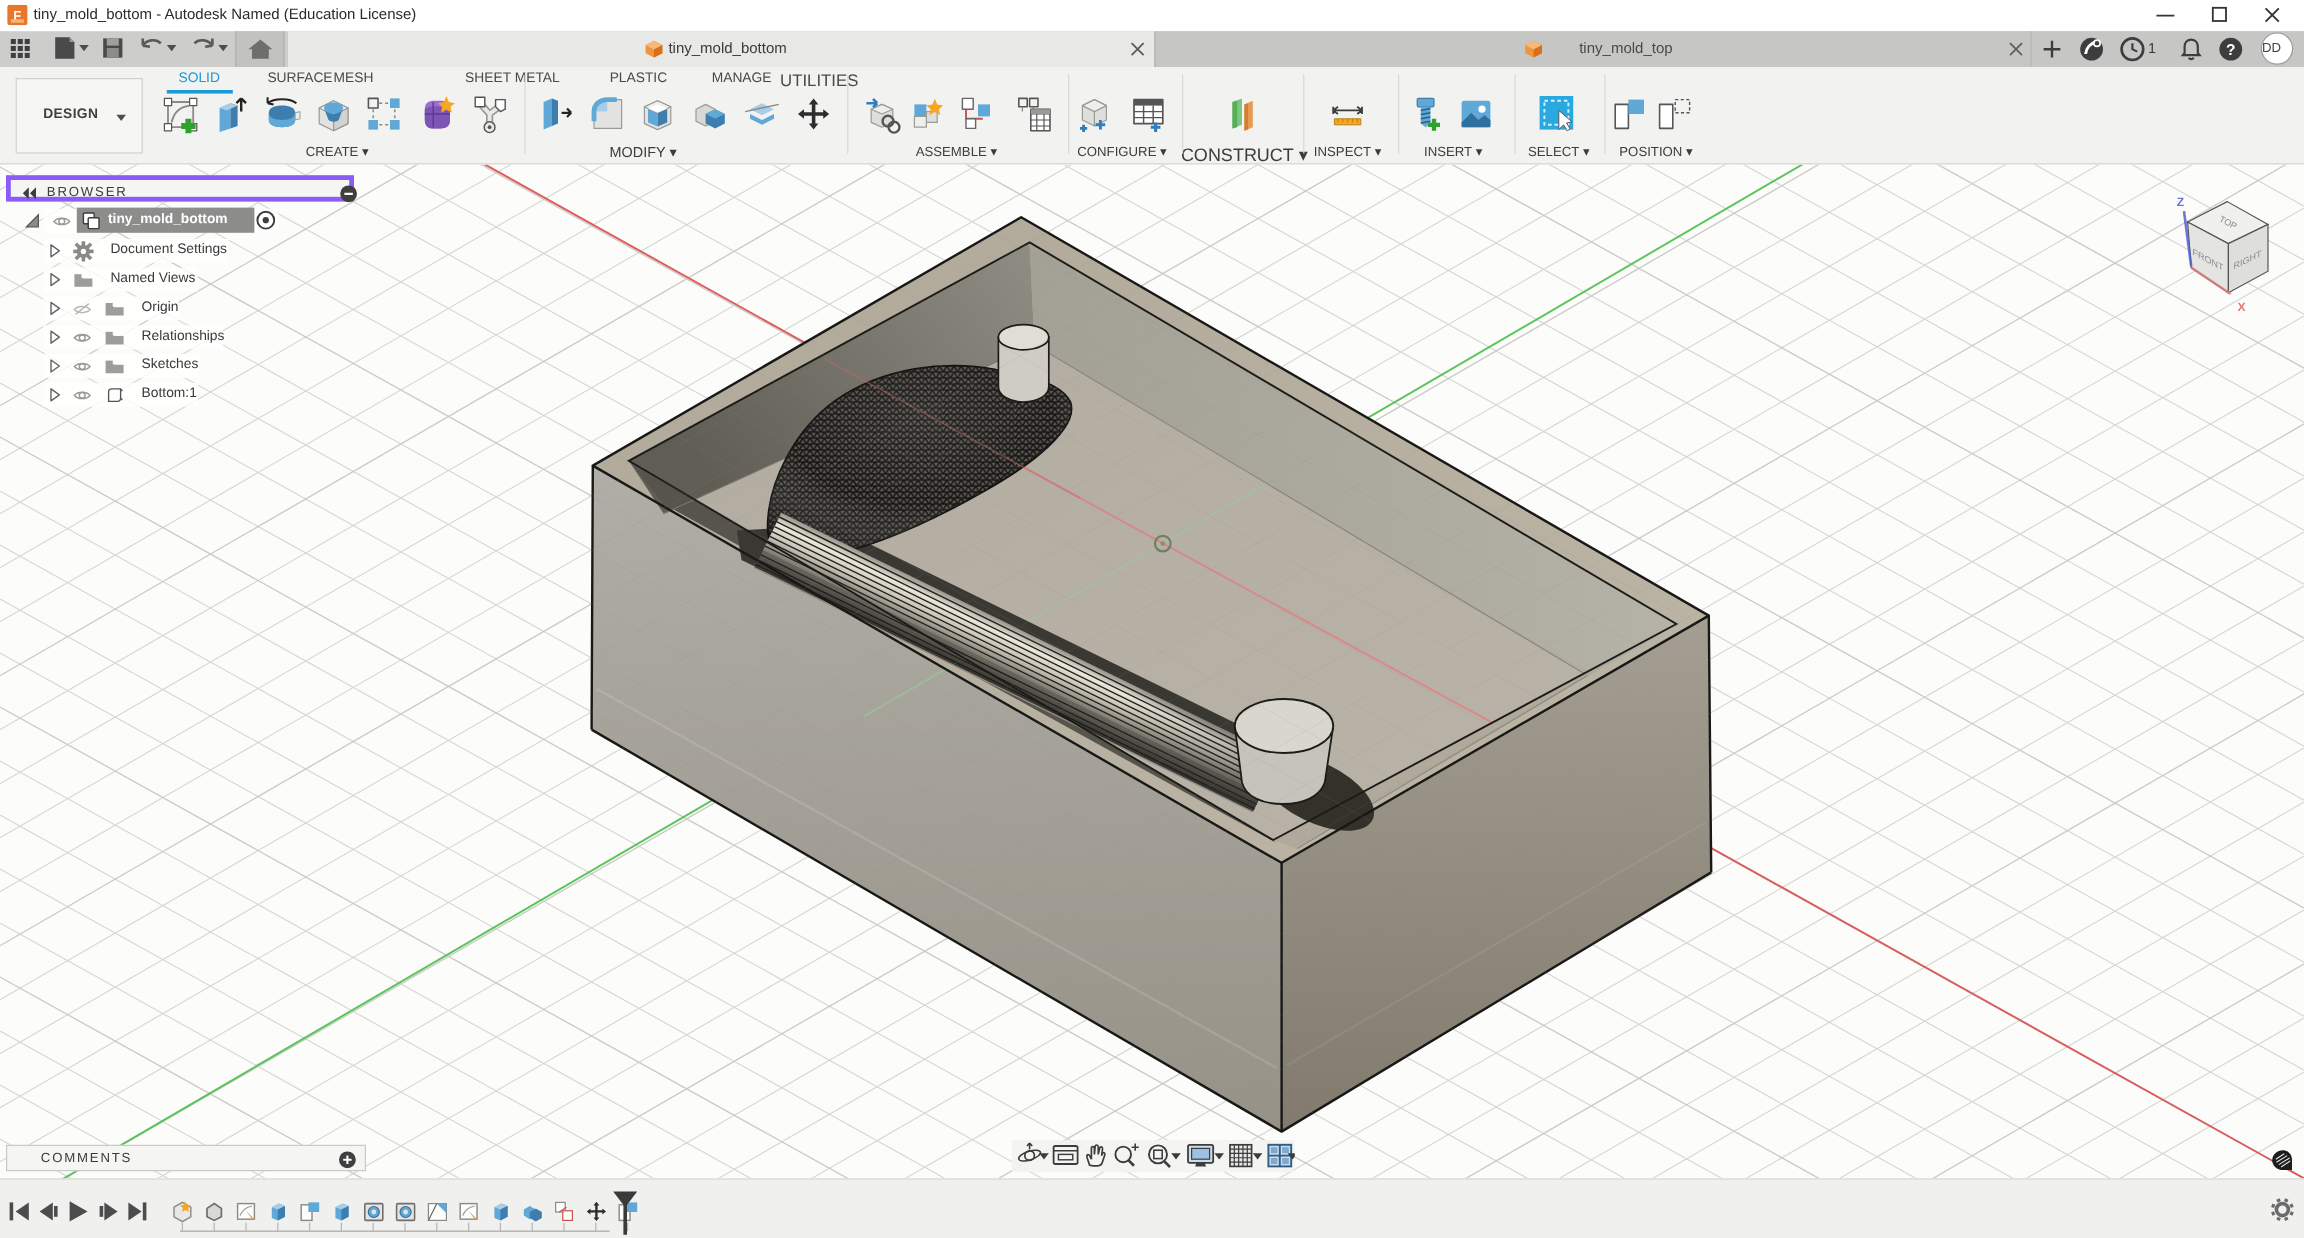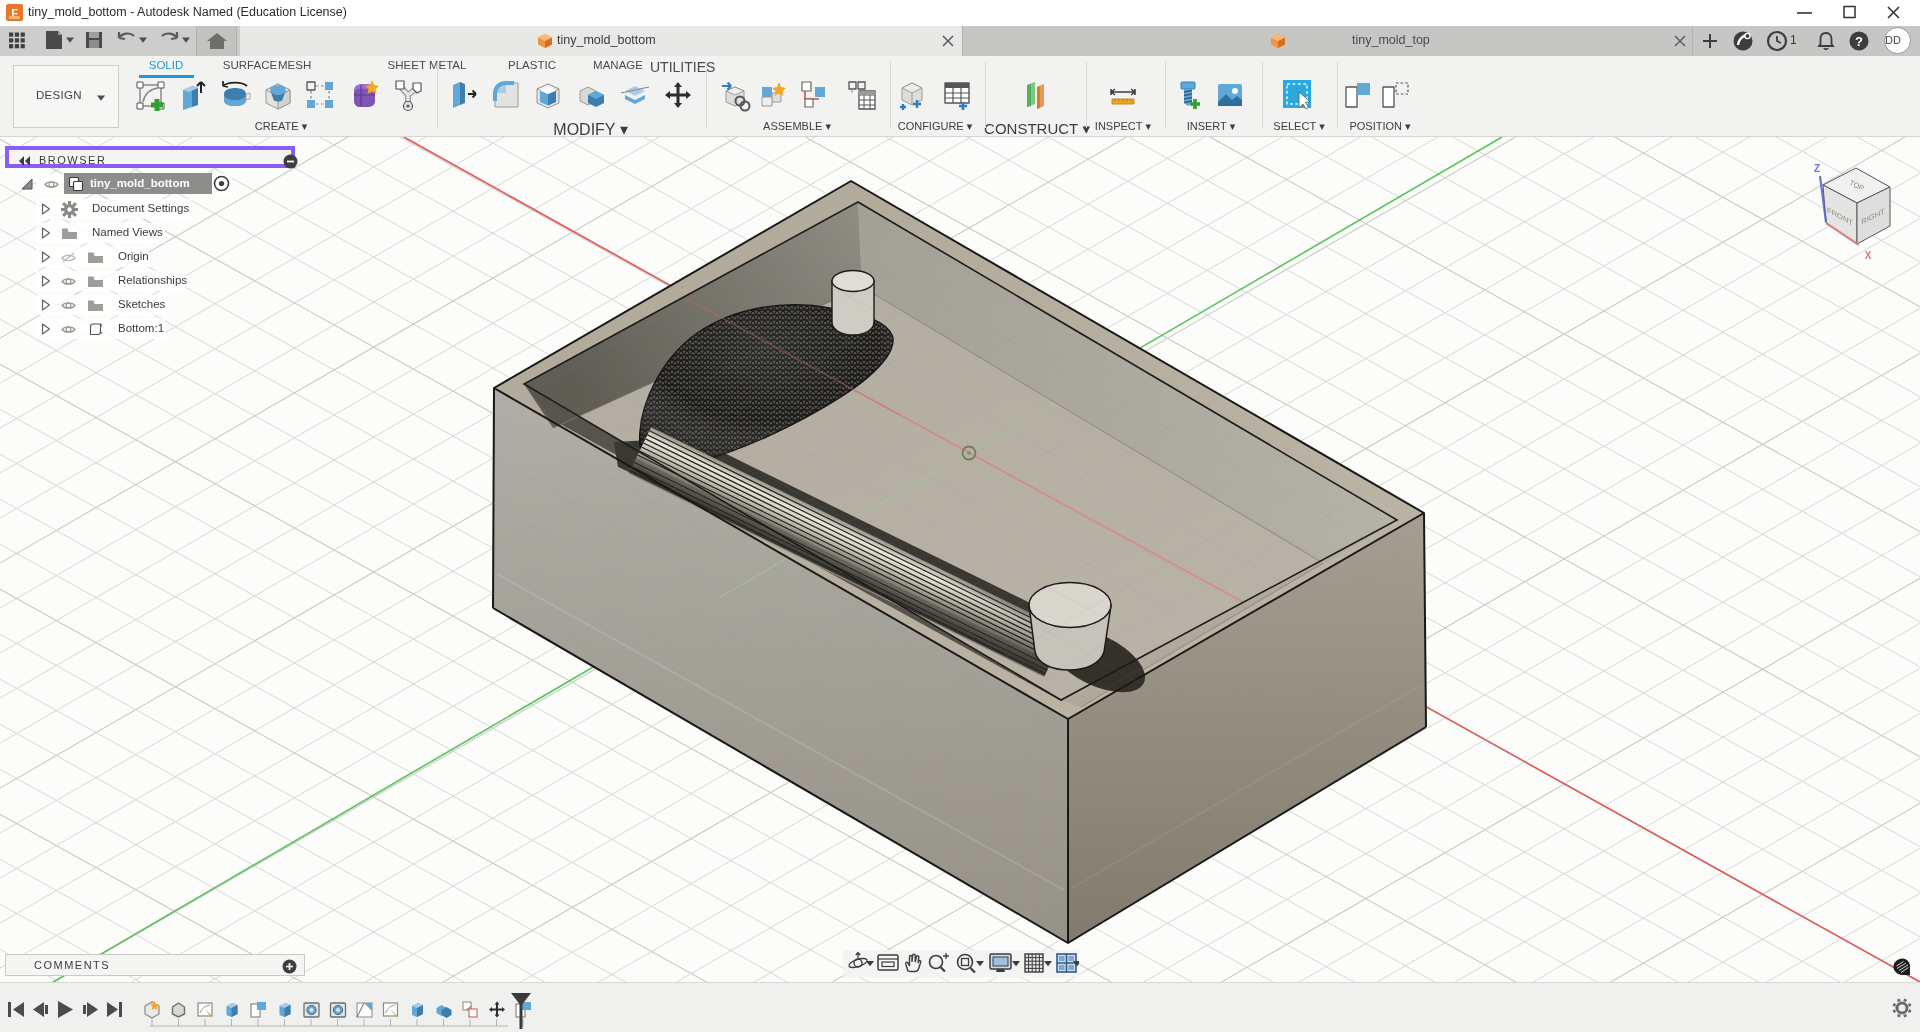--- a/index.html
+++ b/index.html
@@ -363,21 +363,21 @@
       </svg>
       <div class="abs" style="left:557px;top:7px;font-size:12.5px;color:#3a3a3a">tiny_mold_bottom</div>
       <svg style="position:absolute;left:940px;top:7px" width="16" height="16" viewBox="0 0 16 16">
         <path d="M3 3 L13 13 M13 3 L3 13" stroke="#5a5a5a" stroke-width="1.5"></path>
       </svg>
       <svg style="position:absolute;left:1270px;top:7px" width="16" height="16" viewBox="0 0 16 16">
         <path d="M8 1 L15 4.6 L15 11.4 L8 15 L1 11.4 L1 4.6 Z" fill="#f0953f"></path>
         <path d="M8 1 L15 4.6 L8 8.2 L1 4.6 Z" fill="#f8b878"></path>
         <path d="M8 8.2 L15 4.6 L15 11.4 L8 15 Z" fill="#d86f1e"></path>
       </svg>
-      <div class="abs" style="left:1352px;top:7px;font-size:12.5px;color:#4a4a4a">tiny_mold_top</div>
+      <div class="abs" style="left:1316px;top:7px;font-size:12.5px;color:#4a4a4a">tiny_mold_top</div>
       <svg style="position:absolute;left:1672px;top:7px" width="16" height="16" viewBox="0 0 16 16">
         <path d="M3 3 L13 13 M13 3 L3 13" stroke="#5f5f5f" stroke-width="1.5"></path>
       </svg>
       <svg style="position:absolute;left:1701px;top:6px" width="18" height="18" viewBox="0 0 18 18">
         <path d="M9 2 L9 16 M2 9 L16 9" stroke="#3d3d3d" stroke-width="2"></path>
       </svg>
       <svg style="position:absolute;left:1732px;top:4px" width="22" height="22" viewBox="0 0 22 22">
         <circle cx="11" cy="11" r="9.5" fill="#3d3d3d"></circle>
         <path d="M6 15 A11 11 0 0 1 15 5" stroke="#fff" stroke-width="2.4" fill="none"></path>
         <circle cx="15.5" cy="6" r="2.6" fill="#3d3d3d" stroke="#fff" stroke-width="1.4"></circle>
@@ -392,34 +392,34 @@
         <path d="M9 18 A2.2 2.2 0 0 0 13 18" stroke="#3d3d3d" stroke-width="1.8" fill="none"></path>
       </svg>
       <svg style="position:absolute;left:1848px;top:4px" width="22" height="22" viewBox="0 0 22 22">
         <circle cx="11" cy="11" r="9.5" fill="#3d3d3d"></circle>
         <text x="11" y="15.5" font-size="13" font-weight="bold" fill="#fff" text-anchor="middle">?</text>
       </svg>
       <div class="abs" style="left:1884px;top:1px;width:27px;height:27px;border-radius:50%;background:#fff;border:1px solid #9a9a9a;font-size:11px;color:#444;line-height:25px">DD</div>
     </div>
     <div class="abs" style="left:0;top:56px;width:1920px;height:81px;background:#f2f2f0;border-bottom:1px solid #d5d5d3">
       <div class="abs" style="left:13px;top:9px;width:106px;height:63px;background:#f6f6f5;border:1px solid #d0d0ce"></div>
-      <div class="abs" style="left:36px;top:33px;font-size:11.5px;font-weight:normal;color:#3f3f3f;letter-spacing:0.3px">DESIGN</div>
+      <div class="abs" style="left:36px;top:33px;font-size:11.5px;font-weight:bold;color:#3f3f3f;letter-spacing:0.3px">DESIGN</div>
       <svg style="position:absolute;left:96px;top:38px" width="10" height="8" viewBox="0 0 10 8">
         <path d="M1 1.6 L9 1.6 L5 6.8 Z" fill="#4d4d4d"></path>
       </svg>
       <div class="abs" style="left:106px;top:3px;width:120px;text-align:center;font-size:11.5px;color:#1a9bd7">SOLID</div>
       <div class="abs" style="left:190px;top:3px;width:120px;text-align:center;font-size:11.5px;color:#4a4a4a">SURFACE</div>
       <div class="abs" style="left:278px;top:3px;width:120px;text-align:left;font-size:11.5px;color:#4a4a4a">MESH</div>
       <div class="abs" style="left:367px;top:3px;width:120px;text-align:center;font-size:11.5px;color:#4a4a4a">SHEET METAL</div>
       <div class="abs" style="left:472px;top:3px;width:120px;text-align:center;font-size:11.5px;color:#4a4a4a">PLASTIC</div>
       <div class="abs" style="left:558px;top:3px;width:120px;text-align:center;font-size:11.5px;color:#4a4a4a">MANAGE</div>
       <div class="abs" style="left:650px;top:3px;width:120px;text-align:left;font-size:14px;color:#4a4a4a">UTILITIES</div>
       <div class="abs" style="left:139px;top:19px;width:55px;height:3px;background:#1a9bd7"></div>
       <div class="abs" style="left:221px;top:64px;width:120px;text-align:center;font-size:11px;color:#3c3c3c">CREATE&nbsp;▾</div>
-      <div class="abs" style="left:508px;top:64px;width:120px;text-align:right;font-size:16px;color:#3c3c3c">MODIFY&nbsp;▾</div>
+      <div class="abs" style="left:508px;top:64px;width:120px;text-align:left;font-size:12px;color:#3c3c3c">MODIFY&nbsp;▾</div>
       <div class="abs" style="left:737px;top:64px;width:120px;text-align:center;font-size:11px;color:#3c3c3c">ASSEMBLE&nbsp;▾</div>
       <div class="abs" style="left:875px;top:64px;width:120px;text-align:center;font-size:11px;color:#3c3c3c">CONFIGURE&nbsp;▾</div>
       <div class="abs" style="left:977px;top:64px;width:120px;text-align:center;font-size:15px;color:#3c3c3c">CONSTRUCT&nbsp;▾</div>
       <div class="abs" style="left:1063px;top:64px;width:120px;text-align:center;font-size:11px;color:#3c3c3c">INSPECT&nbsp;▾</div>
       <div class="abs" style="left:1151px;top:64px;width:120px;text-align:center;font-size:11px;color:#3c3c3c">INSERT&nbsp;▾</div>
       <div class="abs" style="left:1239px;top:64px;width:120px;text-align:center;font-size:11px;color:#3c3c3c">SELECT&nbsp;▾</div>
       <div class="abs" style="left:1320px;top:64px;width:120px;text-align:center;font-size:11px;color:#3c3c3c">POSITION&nbsp;▾</div>
       <div class="abs" style="left:437px;top:6px;width:1px;height:66px;background:#d8d8d6"></div>
       <div class="abs" style="left:706px;top:6px;width:1px;height:66px;background:#d8d8d6"></div>
       <div class="abs" style="left:890px;top:6px;width:1px;height:66px;background:#d8d8d6"></div>

